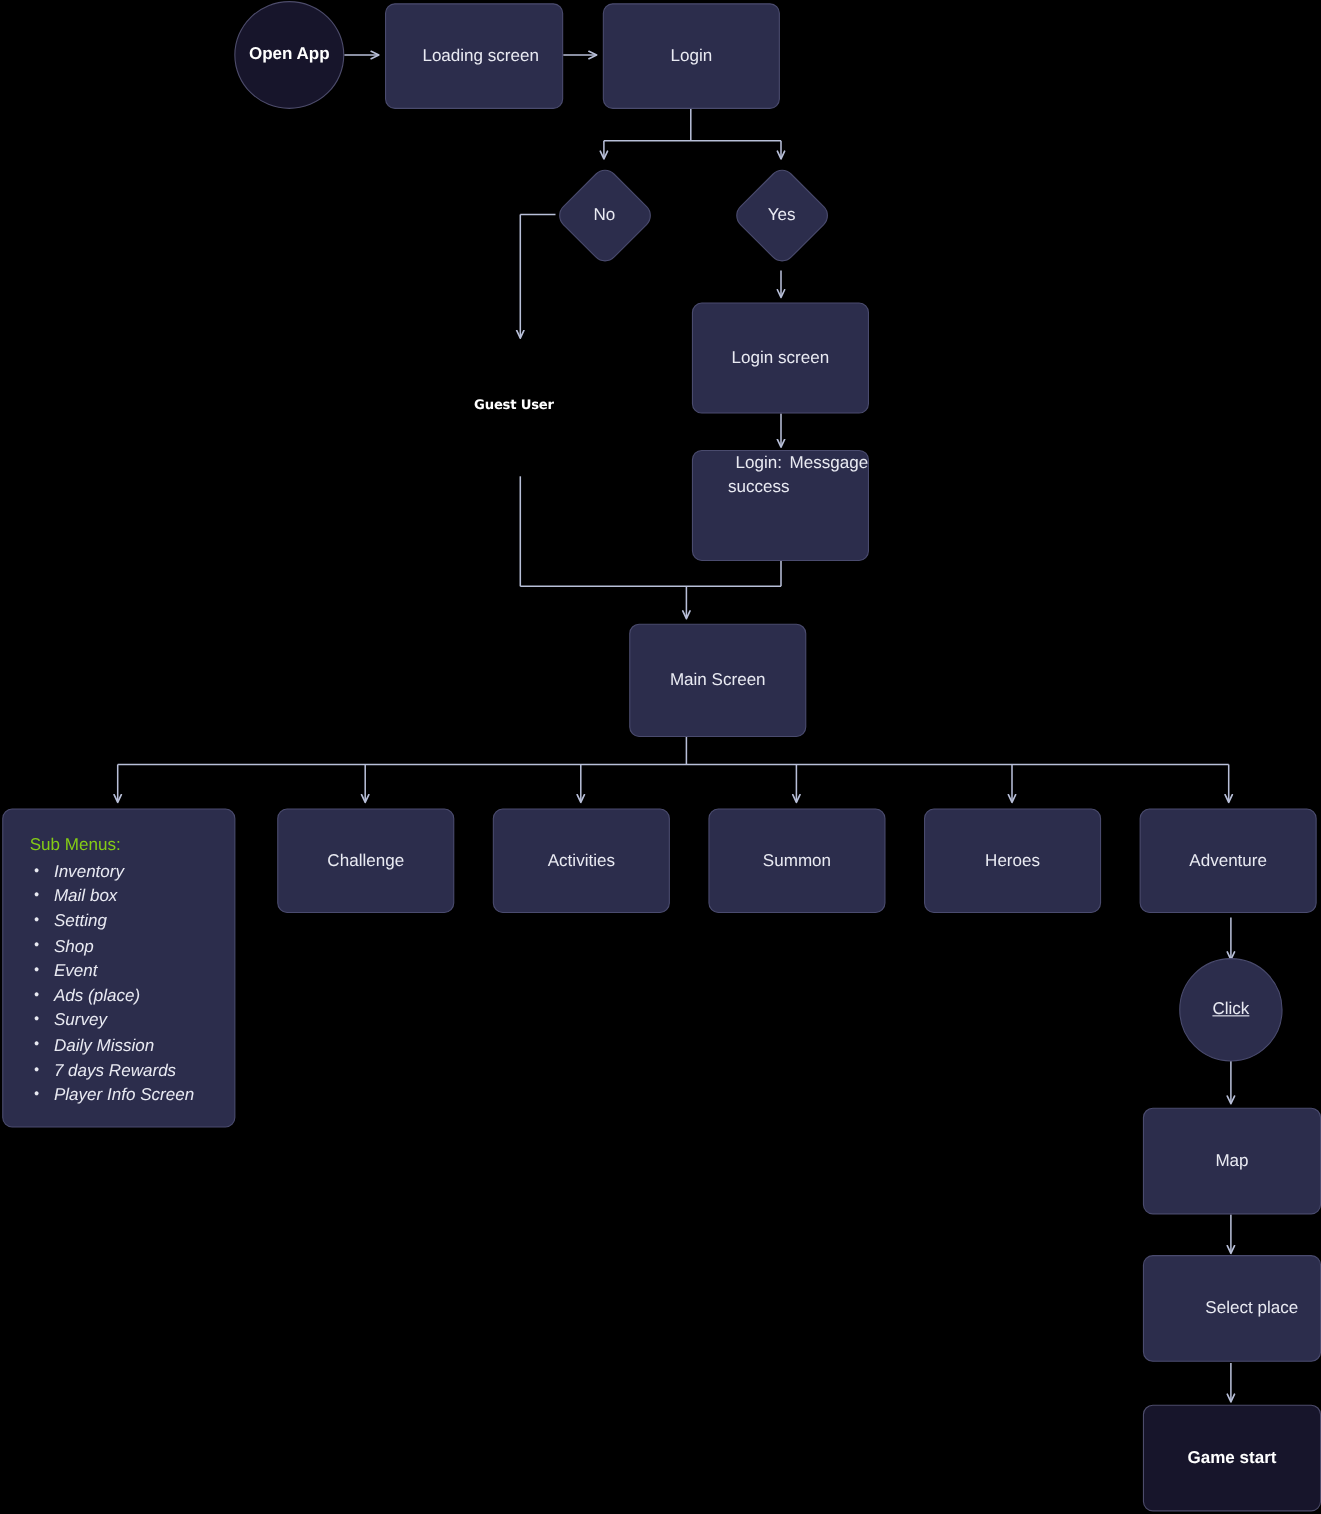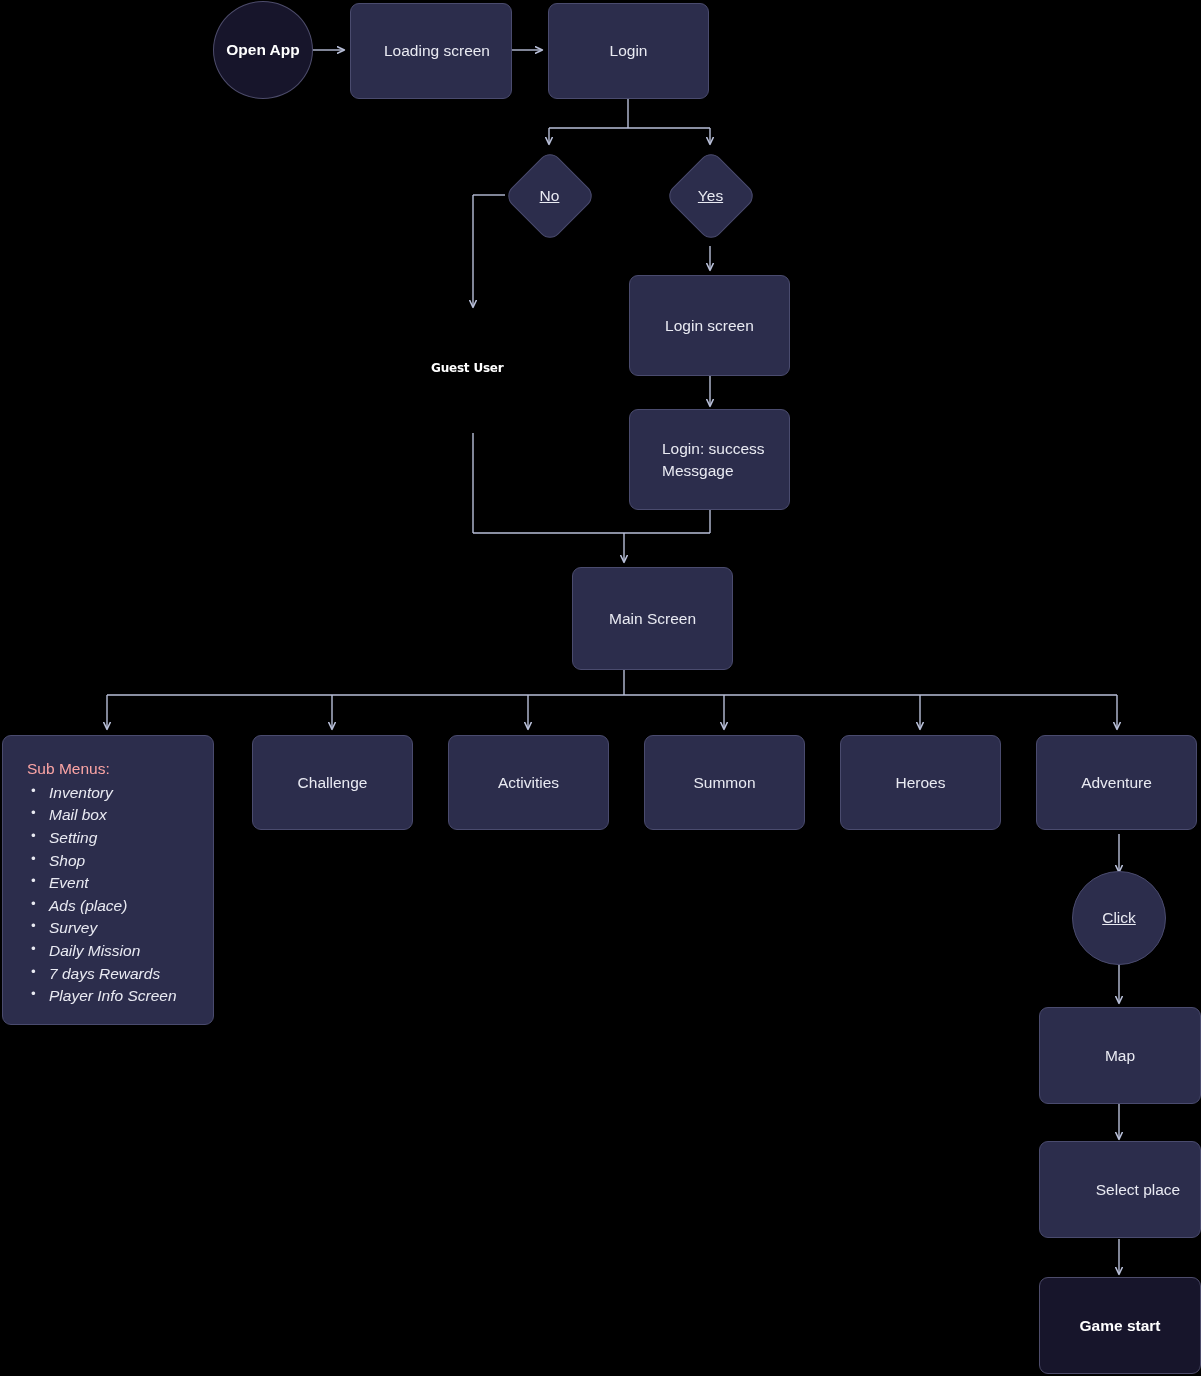--- a/index.html
+++ b/index.html
@@ -43,21 +43,20 @@
     color: #ffffff;
     font-weight: bold;
   }
   .node.circle {
     border-radius: 50%;
   }
   .node.diamond-wrap {
     background: transparent;
     border: none;
     border-radius: 0;
-    text-decoration: underline;
   }
   .diamond-shape {
     position: absolute;
     left: 50%;
     top: 50%;
     width: 64px;
     height: 64px;
     transform: translate(-50%, -50%) rotate(45deg);
     background: #2c2d4c;
     border: 1.2px solid #4a4b6e;
@@ -70,21 +69,21 @@
     font-size: 15.5px;
   }
   .node.textbox {
     display: block;
     text-align: left;
     padding: 22px 14px 18px 24px;
     font-size: 15.5px;
     line-height: 1.46;
   }
   .submenu-title {
-    color: #fca5a5;
+    color: #84cc16;
     margin: 0 0 1px 0;
   }
   .submenu-list {
     margin: 0;
     padding: 0;
     list-style: none;
   }
   .submenu-list li {
     color: #e9eaf2;
     padding-left: 22px;
@@ -184,21 +183,21 @@
     <div class="diamond-shape"></div>
     <span class="diamond-label">Yes</span>
   </div>
 
   <div class="free-label" style="left:431px; top:361px;">Guest User</div>
 
   <div class="node" style="left:629px; top:275px; width:161px; height:101px;">
     <span>Login screen</span>
   </div>
 
-  <div class="node" style="left:629px; top:409px; width:161px; height:101px; flex-direction:column; align-items:flex-start; padding-left:32px; justify-content:center;">
+  <div class="node" style="left:629px; top:409px; width:161px; height:101px; flex-direction:row; align-items:flex-start; padding-left:32px; justify-content:center;">
     <span>Login: success</span>
     <span>Messgage</span>
   </div>
 
   <div class="node" style="left:572px; top:567px; width:161px; height:103px;">
     <span>Main Screen</span>
   </div>
 
   <div class="node textbox" style="left:2px; top:735px; width:212px; height:290px;">
     <div class="submenu-title">Sub Menus:</div>

